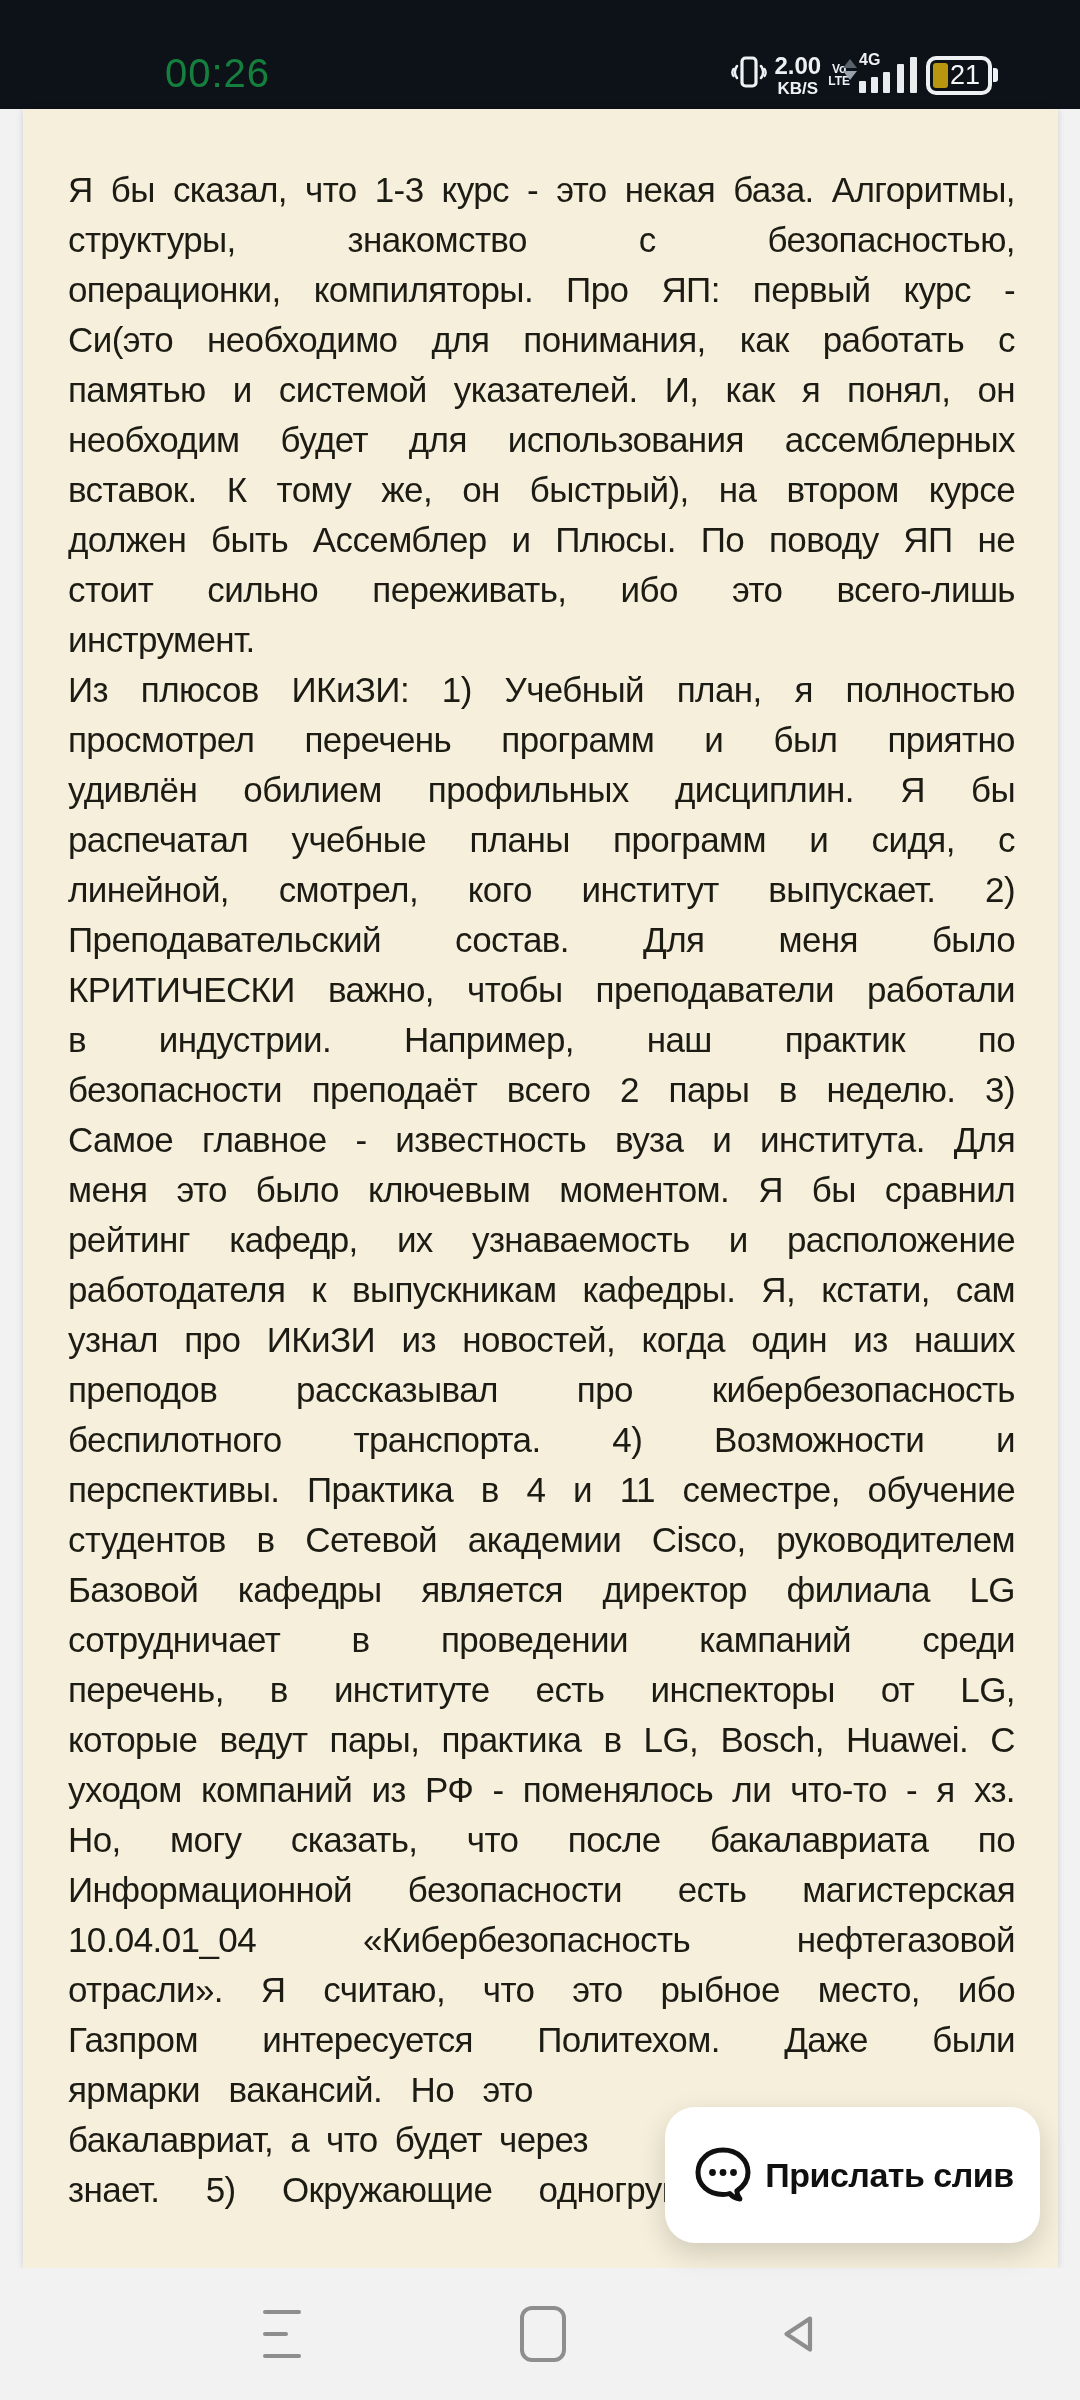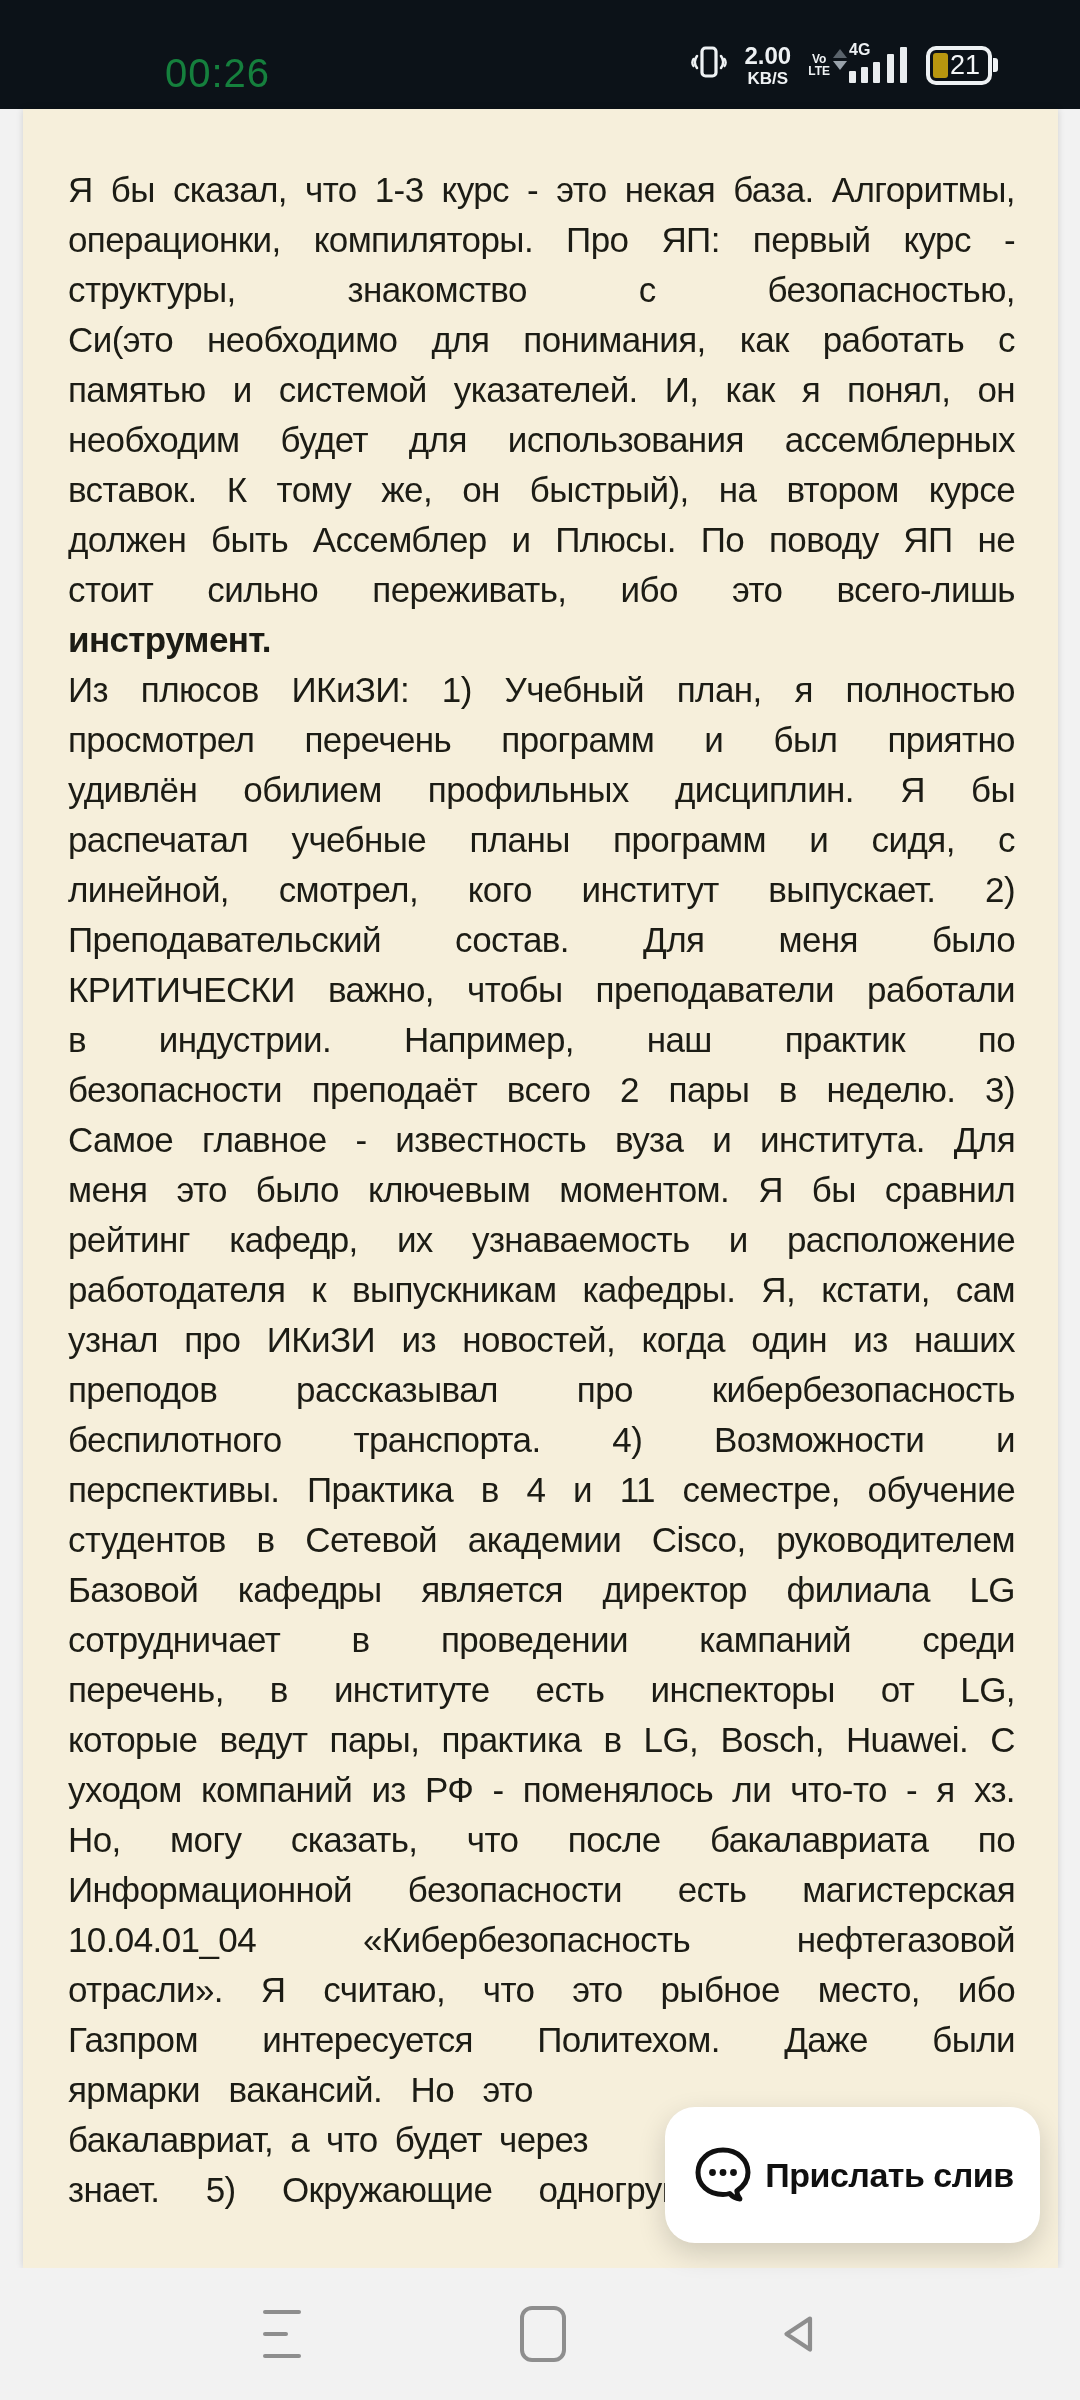--- a/index.html
+++ b/index.html
@@ -11,22 +11,22 @@
   
   .status-bar{
     position:absolute;left:0;top:0;width:1080px;height:109px;
     background:#0c1218;color:#eef1f3;
   }
   .sb-time{
     position:absolute;left:165px;top:51px;
     font-size:40px;font-weight:500;letter-spacing:1px;color:#15803d;
   }
   .sb-right{
-    position:absolute;right:80px;top:44px;height:42px;
-    display:flex;align-items:center;gap:17px;
+    position:absolute;right:80px;top:54px;height:42px;
+    display:flex;align-items:center;gap:7px;
   }
   .sb-stack{display:flex;flex-direction:column;align-items:center;line-height:1;}
   .sb-speed-val{font-size:24px;font-weight:700;}
   .sb-speed-unit{font-size:17px;font-weight:700;margin-top:2px;}
   .sb-volte{font-size:12px;font-weight:700;}
   .sb-net{position:relative;width:62px;height:40px;}
   .sb-arrows{position:absolute;left:-14px;top:4px;display:flex;flex-direction:column;gap:3px;}
   .arr-up{width:0;height:0;border-left:7px solid transparent;border-right:7px solid transparent;border-bottom:9px solid #5a636b;}
   .arr-dn{width:0;height:0;border-left:7px solid transparent;border-right:7px solid transparent;border-top:9px solid #99a2aa;}
   .sb-4g{position:absolute;left:2px;top:-4px;font-size:16px;font-weight:700;}
@@ -54,21 +54,21 @@
   .reader-page{position:absolute;left:0;top:109px;width:1080px;height:2291px;background:#f2f2f2;}
   .sheet{
     position:absolute;left:23px;top:0;width:1035px;height:2159px;
     background:#f6efdb;box-shadow:0 0 7px rgba(0,0,0,0.14);
   }
   .text-column{position:absolute;left:45px;top:56px;width:947px;}
   .text-line{
     height:50px;line-height:50px;font-size:35px;letter-spacing:-0.6px;
     color:#1c1c15;text-align:justify;text-align-last:justify;overflow:hidden;
   }
-  .text-line.end{text-align-last:left;font-weight:bold;}
+  .text-line.end{text-align-last:left;}
 
   
   .fab{
     position:absolute;left:665px;top:2107px;width:375px;height:136px;
     background:#ffffff;border-radius:30px;border:none;
     box-shadow:0 10px 28px rgba(0,0,0,0.16);
     display:flex;align-items:center;justify-content:center;gap:10px;
     cursor:pointer;z-index:5;padding:0;
   }
   .fab-label{font-size:34px;font-weight:700;color:#101010;letter-spacing:-0.5px;font-family:"Liberation Sans",sans-serif;}
@@ -125,22 +125,22 @@
       <i class="battery-fill"></i>
       <span class="battery-label">21</span>
     </span>
   </div>
 </div>
 
 <div class="reader-page">
   <div class="sheet">
     <div class="text-column">
         <div class="text-line">Я бы сказал, что 1-3 курс - это некая база. Алгоритмы,</div>
+        <div class="text-line">структуры, знакомство с безопасностью,</div>
         <div class="text-line">операционки, компиляторы. Про ЯП: первый курс -</div>
-        <div class="text-line">структуры, знакомство с безопасностью,</div>
         <div class="text-line">Си(это необходимо для понимания, как работать с</div>
         <div class="text-line">памятью и системой указателей. И, как я понял, он</div>
         <div class="text-line">необходим будет для использования ассемблерных</div>
         <div class="text-line">вставок. К тому же, он быстрый), на втором курсе</div>
         <div class="text-line">должен быть Ассемблер и Плюсы. По поводу ЯП не</div>
         <div class="text-line">стоит сильно переживать, ибо это всего-лишь</div>
         <div class="text-line end">инструмент.</div>
         <div class="text-line">Из плюсов ИКиЗИ: 1) Учебный план, я полностью</div>
         <div class="text-line">просмотрел перечень программ и был приятно</div>
         <div class="text-line">удивлён обилием профильных дисциплин. Я бы</div>

